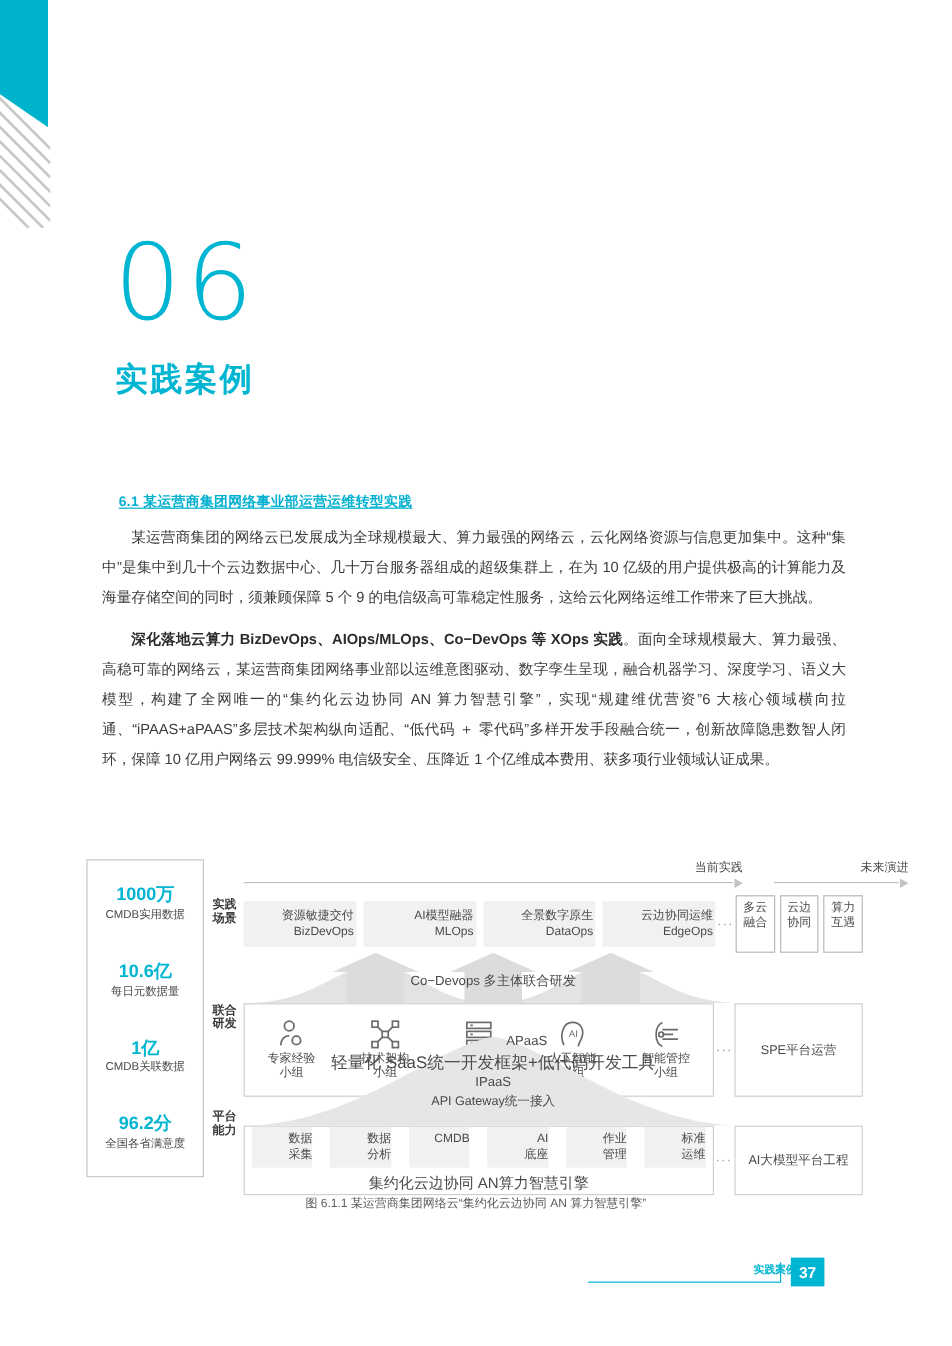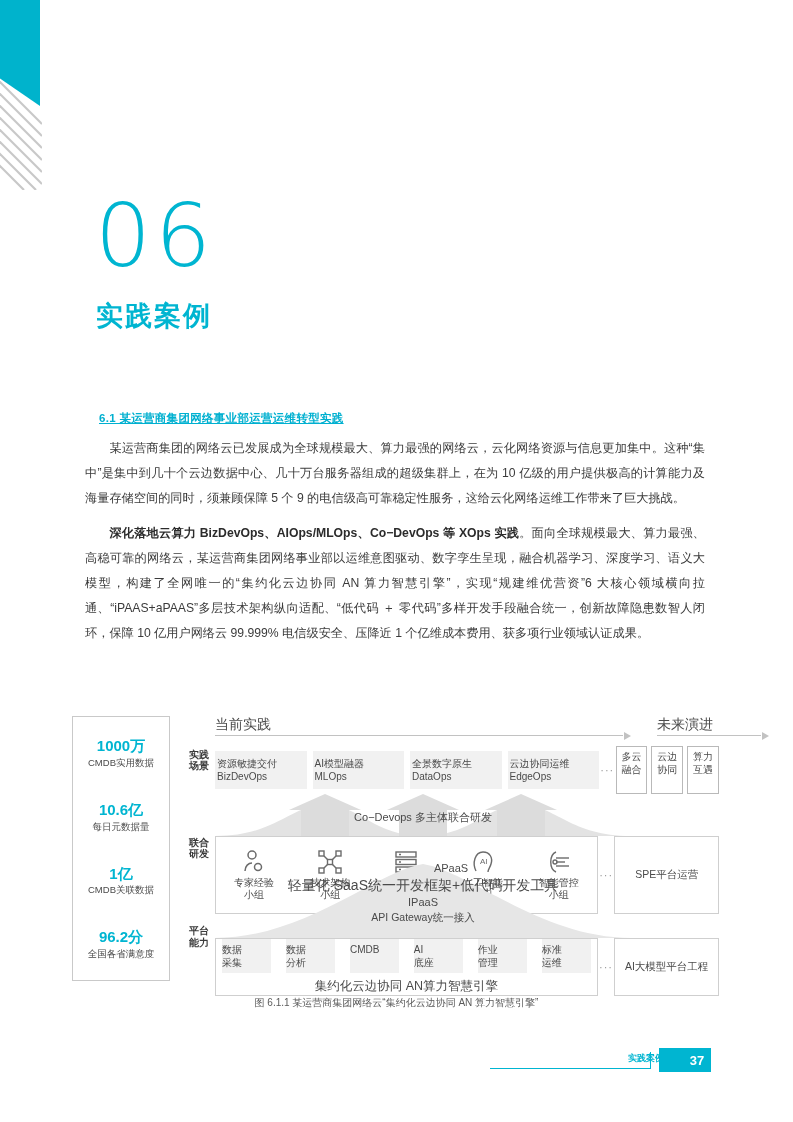--- a/index.html
+++ b/index.html
@@ -58,36 +58,36 @@
   .metric{text-align:center;line-height:1.25;}
   .metric .big{
     display:block;color:#00b5d1;font-weight:bold;font-size:15px;
   }
   .metric .sub{
     display:block;color:#4a4a4a;font-size:9.5px;margin-top:1px;
   }
   .rowlabels-col{
     width:26px;display:flex;flex-direction:column;
     justify-content:space-around;align-items:center;
-    margin-left:16px;
+    margin-left:4px;
   }
   .rowlabel{
     font-size:10px;font-weight:bold;color:#3b3b3b;
     writing-mode:horizontal-tb;text-align:center;line-height:1.15;width:22px;
   }
   .center-col{
     flex:1;position:relative;margin-left:3px;margin-right:3px;
   }
   .phase-bar{
     position:absolute;left:0;top:0;right:0;height:30px;
     display:flex;
   }
   .phase{position:relative;}
   .phase .plabel{
-    font-size:14px;color:#4a4a4a;text-align:left;display:block;height:14px;
+    font-size:10px;color:#4a4a4a;text-align:right;display:block;height:14px;
   }
   .phase .arrowline{
     position:relative;height:10px;
   }
   .phase .arrowline:before{
     content:"";position:absolute;left:0;right:8px;top:5px;height:1px;background:#c2c2c2;
   }
   .phase .arrowline:after{
     content:"";position:absolute;right:0;top:1.5px;
     border-left:7px solid #c2c2c2;border-top:4px solid transparent;border-bottom:4px solid transparent;
@@ -98,21 +98,21 @@
   .row{position:absolute;left:0;right:0;display:flex;align-items:stretch;}
   .row-scenario{top:30px;height:48px;}
   .row-rd{top:120px;height:78px;}
   .row-plat{top:222px;height:58px;}
 
   .boxgroup{
     border:1px solid #cfcfcf;background:#fff;
     display:flex;align-items:center;box-sizing:border-box;
   }
   .cell{
-    background:#f1f1f1;color:#4a4a4a;text-align:left;
+    background:#f1f1f1;color:#4a4a4a;text-align:right;
     font-size:10px;line-height:1.3;
     padding:4px 2px;box-sizing:border-box;
   }
   .scen-group{width:416px;border:none;background:transparent;gap:6px;padding:0;}
   .scen-group .cell{flex:1;font-size:10px;padding:6px 2px;}
   .ellipsis{
     width:18px;text-align:center;color:#9a9a9a;font-size:11px;
     align-self:center;letter-spacing:1px;
   }
   .future-group{width:112px;display:flex;gap:4px;background:transparent;border:none;}
@@ -157,21 +157,21 @@
   .footer-rule-v{
     position:absolute;left:650px;top:1052px;width:1px;height:17px;background:#00b5d1;
   }
   .footer-label{
     position:absolute;left:664px;top:1052px;font-size:9px;font-weight:bold;color:#00b5d1;
     transform:translateX(-100%);
   }
   .footer-page{
     position:absolute;left:659px;top:1048px;width:28px;height:24px;
     background:#00b5d1;color:#fff;font-size:13px;font-weight:bold;
-    display:flex;align-items:center;justify-content:center;padding-left:24px;
+    display:flex;align-items:center;justify-content:center;
   }
 </style>
 </head>
 <body>
 
 <div class="corner-wrap">
   <div class="corner-teal"></div>
   <div class="corner-stripes">
     <svg width="42" height="120" viewBox="0 0 42 120">
       <g stroke="#c8c8c8" stroke-width="2.2" fill="none">

